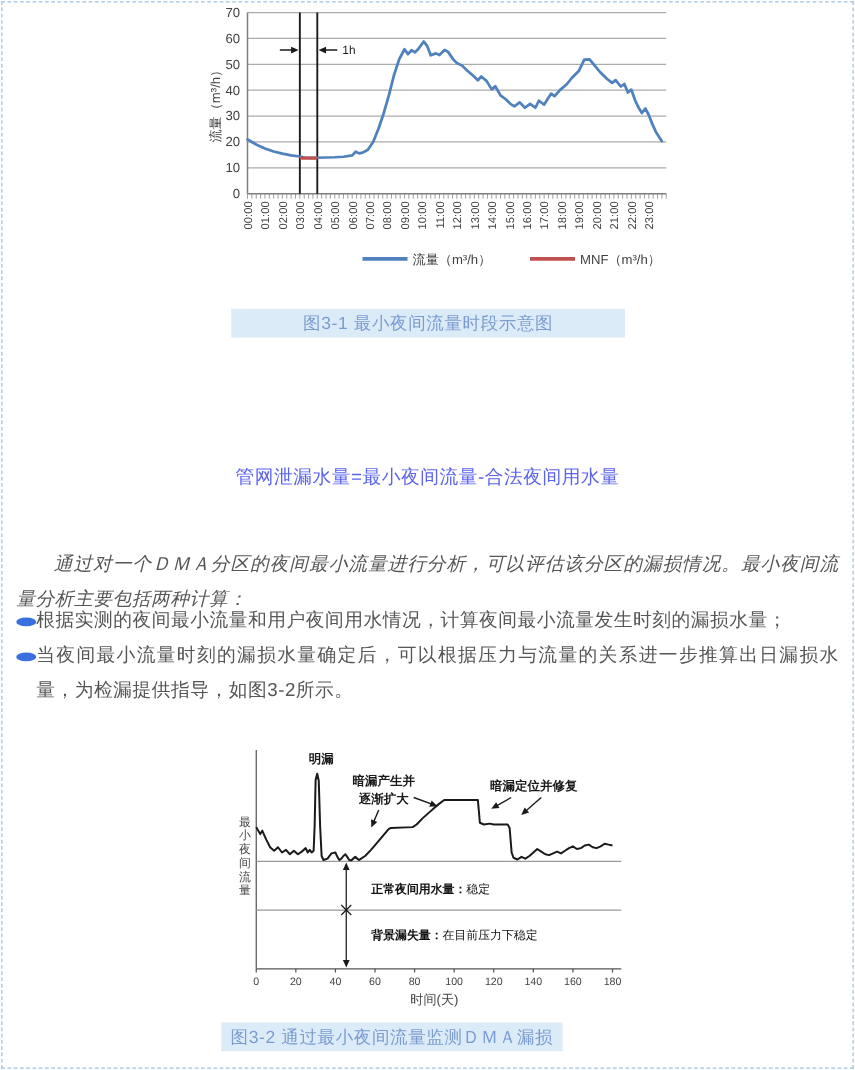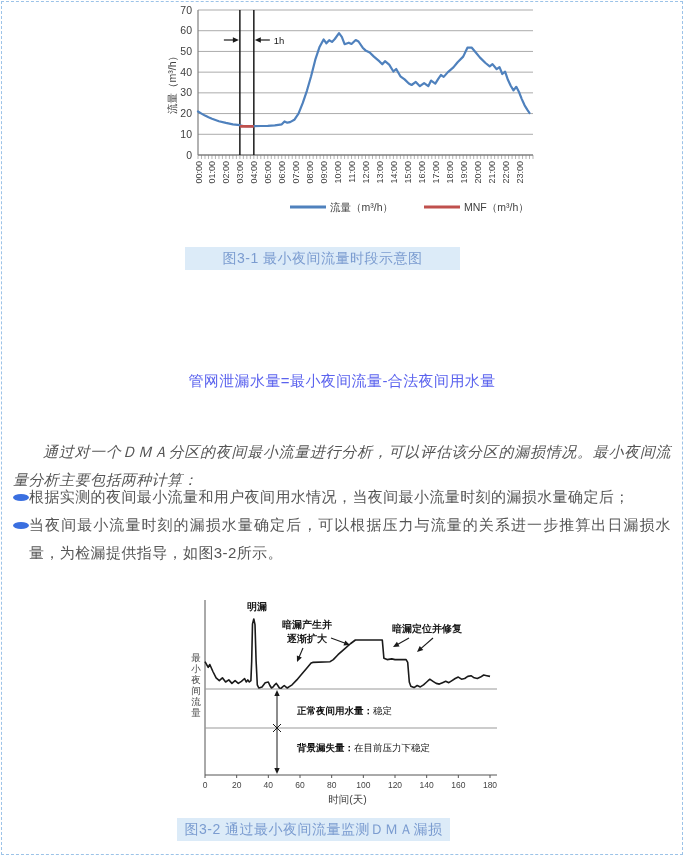--- a/index.html
+++ b/index.html
@@ -5,21 +5,21 @@
   html,body{margin:0;padding:0;background:#fff;}
   #page{position:relative;width:684px;height:856px;background:#ffffff;overflow:hidden;
         font-family:"Liberation Sans","DejaVu Sans",sans-serif;}
   #dashed-border{position:absolute;left:1px;top:1px;right:1px;bottom:1px;
         border:1px dashed #9cc3e8;pointer-events:none;}
   .fig-svg{position:absolute;left:0;display:block;}
   #chart1-svg{top:0;}
   #chart2-svg{top:588px;}
   .caption{position:absolute;background:#dcebf8;color:#7b9cd0;font-size:14px;
         line-height:23px;height:23px;text-align:center;letter-spacing:0.5px;}
-  #caption1{left:185px;top:247px;width:275px;}
+  #caption1{left:185px;top:247px;width:315px;}
   #caption2{left:177px;top:818px;width:273px;}
   .para{position:absolute;left:13px;right:13px;color:#565656;font-size:15px;
         line-height:28px;letter-spacing:0.4px;text-align:justify;text-indent:2em;}
   #para1{top:297px;}
   #para2{top:423px;font-style:italic;}
   #formula{position:absolute;left:0;right:0;top:372px;text-align:center;
         color:#5b63ee;font-size:15px;letter-spacing:0.4px;}
   #bullets{position:absolute;left:13px;right:13px;top:483px;}
   .bullet-row{display:flex;align-items:flex-start;}
   .bullet-dot{flex:0 0 16px;margin-top:11px;width:7px;height:7px;border-radius:50%;
@@ -193,21 +193,21 @@
   <div id="caption1" class="caption">图3-1 最小夜间流量时段示意图</div>
 
 
   <div id="formula">管网泄漏水量=最小夜间流量-合法夜间用水量</div>
 
   <p id="para2" class="para">通过对一个ＤＭＡ分区的夜间最小流量进行分析，可以评估该分区的漏损情况。最小夜间流量分析主要包括两种计算：</p>
 
   <div id="bullets">
     <div class="bullet-row">
       <span class="bullet-dot"></span>
-      <span class="bullet-text">根据实测的夜间最小流量和用户夜间用水情况，当夜间最小流量时刻的漏损水量确定后；</span>
+      <span class="bullet-text">根据实测的夜间最小流量和用户夜间用水情况，计算夜间最小流量发生时刻的漏损水量；</span>
     </div>
     <div class="bullet-row">
       <span class="bullet-dot"></span>
       <span class="bullet-text">当夜间最小流量时刻的漏损水量确定后，可以根据压力与流量的关系进一步推算出日漏损水量，为检漏提供指导，如图3-2所示。</span>
     </div>
   </div>
 
   <svg id="chart2-svg" class="fig-svg" width="684" height="230" viewBox="0 0 684 230">
       <line x1="205" x2="205" y1="12" y2="187" stroke="#555" stroke-width="1"></line>
       <line x1="205" x2="497" y1="187" y2="187" stroke="#555" stroke-width="1"></line>

